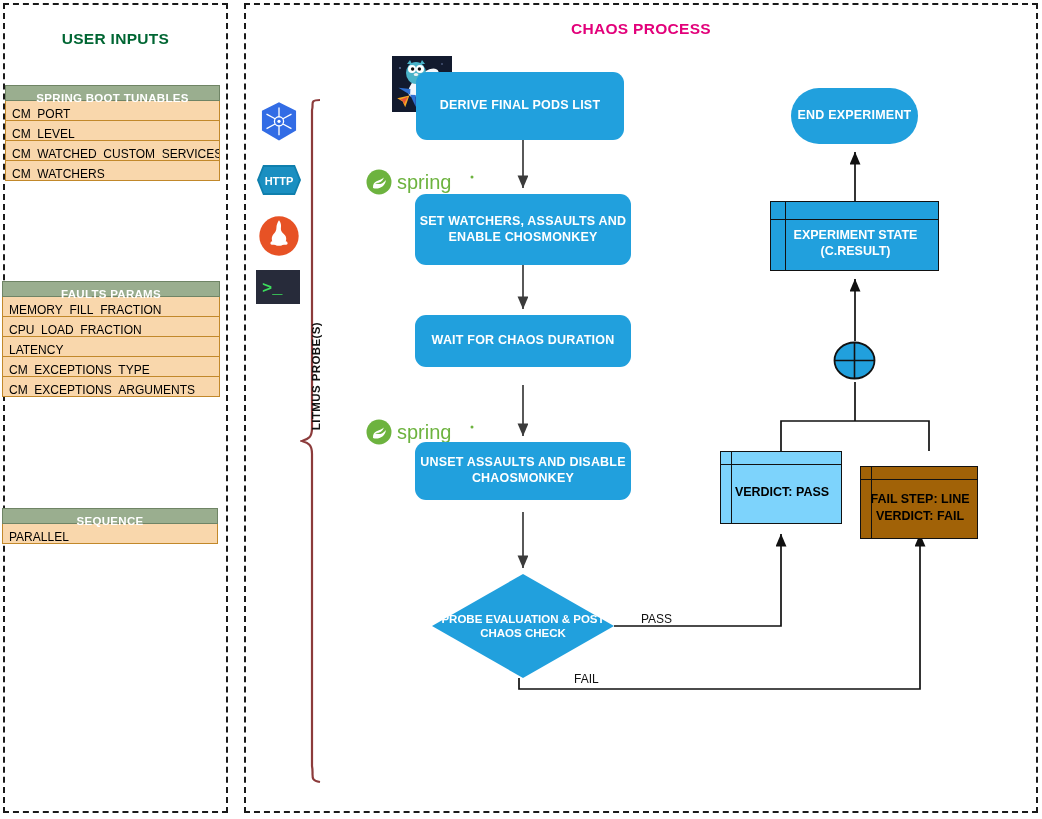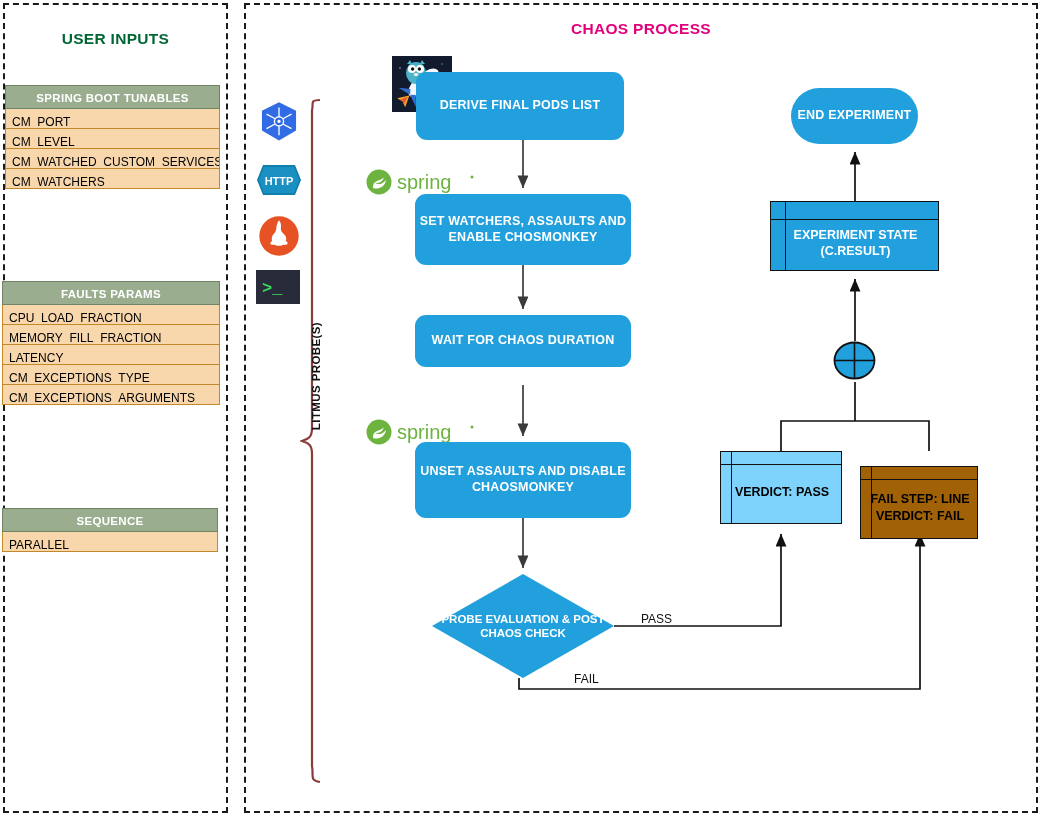--- a/index.html
+++ b/index.html
@@ -11,21 +11,21 @@
   #right-panel{left:244px;top:3px;width:794px;height:810px;}
 
   .panel-title{position:absolute;text-align:center;font-weight:bold;font-size:15.5px;letter-spacing:.3px;}
   #user-inputs-title{left:3px;top:30px;width:225px;color:#006633;}
   #chaos-title{left:244px;top:20px;width:794px;color:#e2007a;}
 
   
   .tbl{position:absolute;box-sizing:border-box;}
   .tbl .hdr{background:#9aae8f;color:#ffffff;font-weight:bold;font-size:11.5px;
             text-align:center;letter-spacing:.3px;border:1px solid #6f8465;
-            height:24px;line-height:24px;box-sizing:border-box;}
+            height:16px;line-height:24px;box-sizing:border-box;}
   .tbl .row{background:#f9d7ac;color:#000;font-size:12px;text-align:left;
             padding-left:6px;border:1px solid #c2882a;border-top:none;
             height:20px;line-height:26px;box-sizing:border-box;
             white-space:nowrap;overflow:hidden;}
   #tbl-tunables{left:5px;top:85px;width:215px;}
   #tbl-faults{left:2px;top:281px;width:218px;}
   #tbl-sequence{left:2px;top:508px;width:216px;}
 
   
   .rail-icon{position:absolute;}
@@ -42,21 +42,21 @@
   
   .node{position:absolute;box-sizing:border-box;display:flex;align-items:center;
         justify-content:center;text-align:center;color:#fff;font-weight:bold;
         font-size:12.5px;line-height:1.25;letter-spacing:.2px;}
   .blue{background:#21a0dd;}
   .rounded{border-radius:11px;}
 
   #n-derive{left:416px;top:72px;width:208px;height:68px;}
   #n-set{left:415px;top:194px;width:216px;height:71px;}
   #n-wait{left:415px;top:315px;width:216px;height:52px;}
-  #n-unset{left:415px;top:442px;width:216px;height:76px;}
+  #n-unset{left:415px;top:442px;width:216px;height:58px;}
 
   #n-end{left:791px;top:88px;width:127px;height:56px;border-radius:28px;}
 
   
   .card{position:absolute;box-sizing:border-box;border:1.6px solid #111;}
   .card .strip-t{position:absolute;left:0;right:0;top:0;height:0;border-bottom:1.6px solid #111;}
   .card .strip-l{position:absolute;top:0;bottom:0;left:0;width:0;border-right:1.6px solid #111;}
   .card .cbody{position:absolute;inset:0;display:flex;align-items:center;justify-content:center;
                text-align:center;font-weight:bold;font-size:12.5px;line-height:1.3;padding-left:2px;}
 
@@ -108,22 +108,22 @@
   <div id="tbl-tunables" class="tbl">
     <div class="hdr">SPRING BOOT TUNABLES</div>
     <div class="row">CM_PORT</div>
     <div class="row">CM_LEVEL</div>
     <div class="row">CM_WATCHED_CUSTOM_SERVICES</div>
     <div class="row">CM_WATCHERS</div>
   </div>
 
   <div id="tbl-faults" class="tbl">
     <div class="hdr">FAULTS PARAMS</div>
+    <div class="row">MEMORY_FILL_FRACTION</div>
     <div class="row">CPU_LOAD_FRACTION</div>
-    <div class="row">MEMORY_FILL_FRACTION</div>
     <div class="row">LATENCY</div>
     <div class="row">CM_EXCEPTIONS_TYPE</div>
     <div class="row">CM_EXCEPTIONS_ARGUMENTS</div>
   </div>
 
   <div id="tbl-sequence" class="tbl">
     <div class="hdr">SEQUENCE</div>
     <div class="row">PARALLEL</div>
   </div>
 

